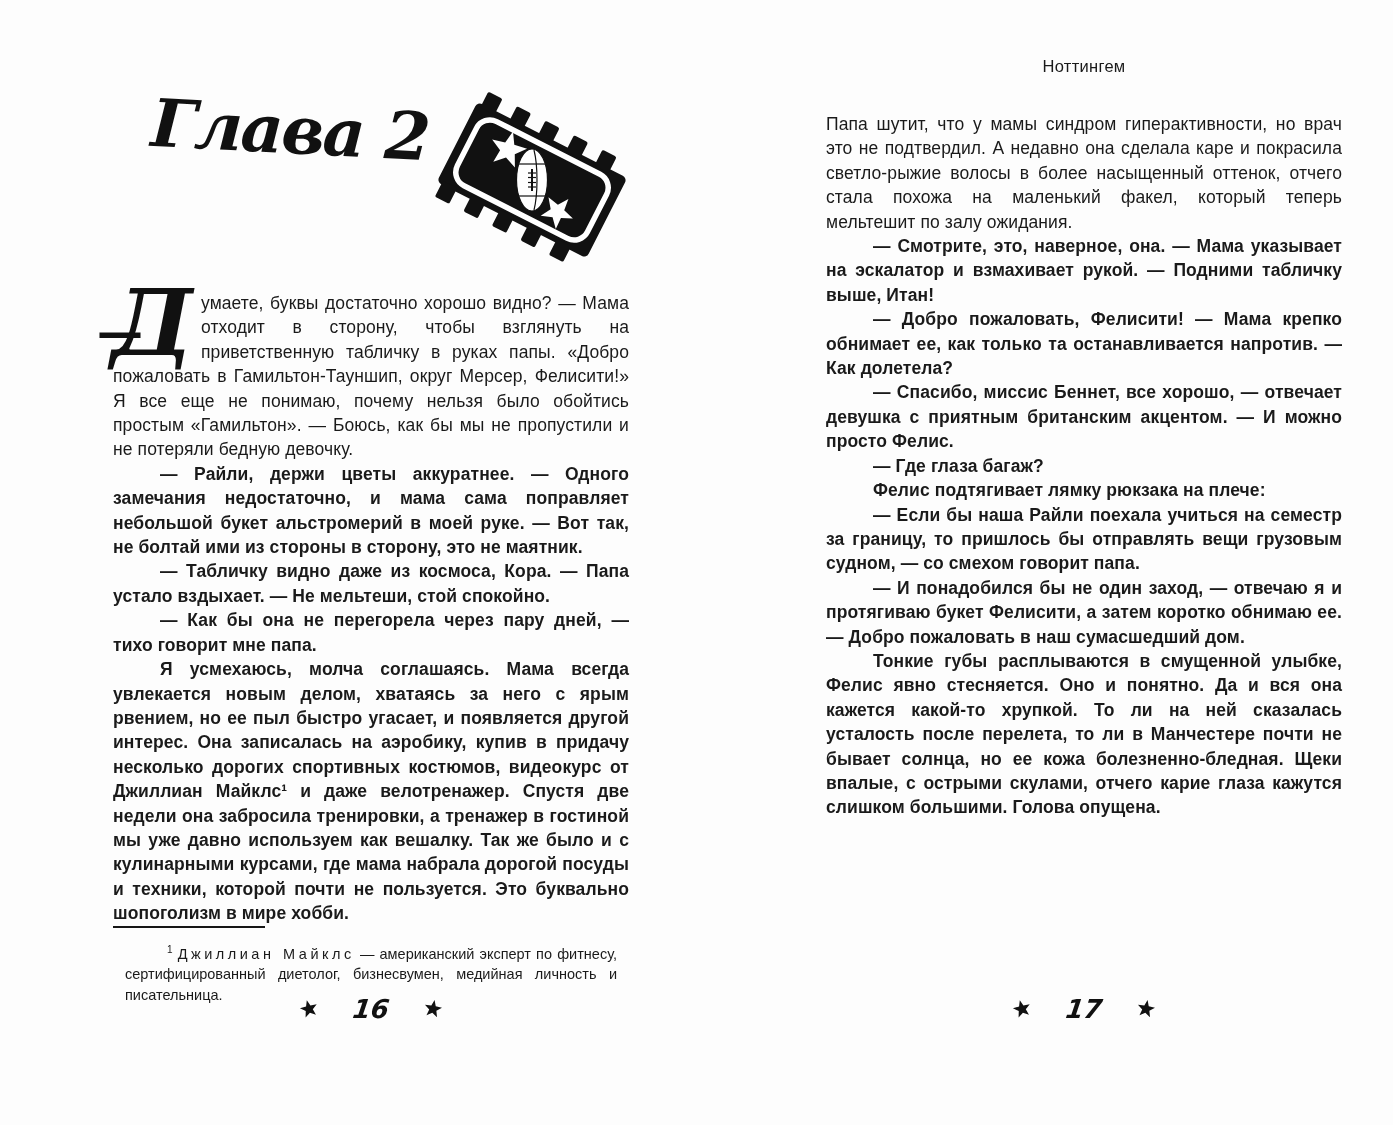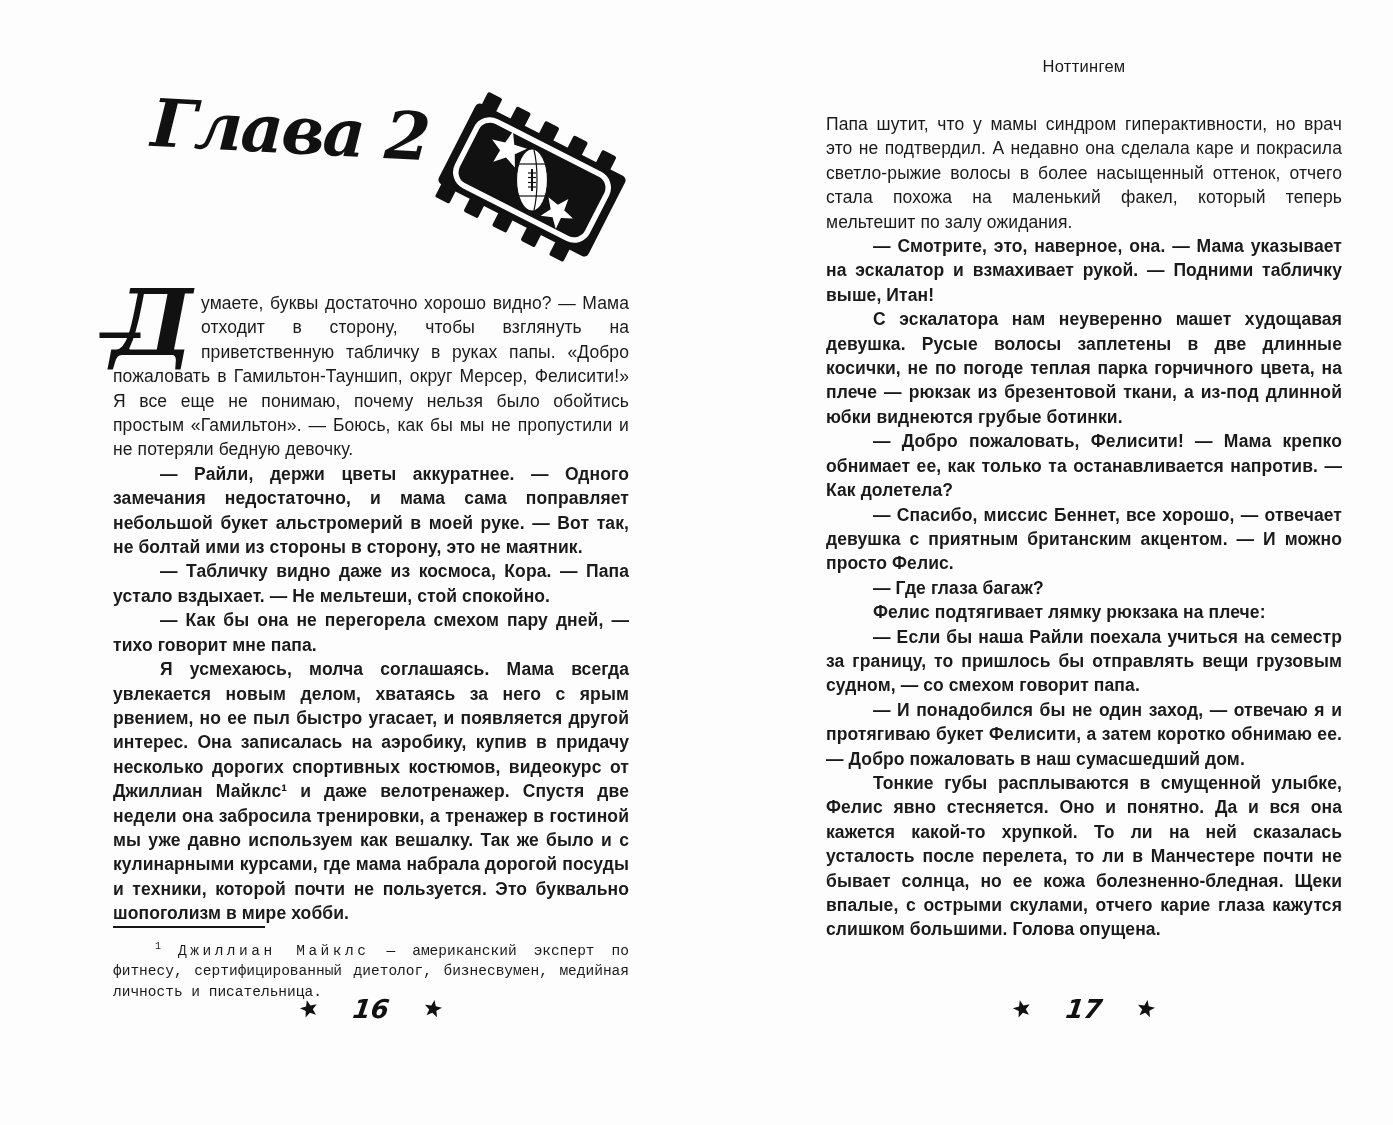--- a/index.html
+++ b/index.html
@@ -52,22 +52,22 @@
   .dc-dash {
     position:absolute; left:-16px; top:18px;
     font-family:"DejaVu Serif", serif;
     font-weight:700; font-size:46px; line-height:1; color:#111;
   }
 
   
   .footnote { position:absolute; left:0; top:926px; width:516px; }
   .footnote-rule { width:152px; height:0; border-top:2px solid #161616; margin:0 0 9px 0; }
   .footnote-text {
-    margin:0; text-indent:42px; text-align:justify;
-    font-size:14.5px; line-height:20.5px;font-family:Liberation Mono, monospace;
+    margin:12px; text-indent:42px; text-align:justify;
+    font-size:14.5px; line-height:20.5px;
   }
   .footnote-text sup { font-size:10px; }
   .fn-name { letter-spacing:3.5px; }
 
   
   .running-head {
     position:absolute; top:57px; left:0; width:100%;
     text-align:center; font-size:16.5px; letter-spacing:0.3px; margin:0;
   }
 
@@ -132,21 +132,21 @@
 
     <div class="body-text body-left">
       <p class="para">
         <span class="dropcap">
           <span class="dc-dash">—</span>
           <span class="dc-letter">Д</span>
         </span><span>умаете, буквы достаточно хорошо видно? — Мама отходит в сторону, чтобы взглянуть на приветственную табличку в руках папы. «Добро пожаловать в Гамильтон-Тауншип, округ Мерсер, Фелисити!» Я все еще не понимаю, почему нельзя было обойтись простым «Гамильтон». — Боюсь, как бы мы не пропустили и не потеряли бедную девочку.</span>
       </p>
       <p class="para indent">— Райли, держи цветы аккуратнее. — Одного замечания недостаточно, и мама сама поправляет небольшой букет альстромерий в моей руке. — Вот так, не болтай ими из стороны в сторону, это не маятник.</p>
       <p class="para indent">— Табличку видно даже из космоса, Кора. — Папа устало вздыхает. — Не мельтеши, стой спокойно.</p>
-      <p class="para indent">— Как бы она не перегорела смехом пару дней, — тихо говорит мне папа.</p>
+      <p class="para indent">— Как бы она не перегорела через пару дней, — тихо говорит мне папа.</p>
       <p class="para indent">Я усмехаюсь, молча соглашаясь. Мама всегда увлекается новым делом, хватаясь за него с ярым рвением, но ее пыл быстро угасает, и появляется другой интерес. Она записалась на аэробику, купив в придачу несколько дорогих спортивных костюмов, видеокурс от Джиллиан Майклс¹ и даже велотренажер. Спустя две недели она забросила тренировки, а тренажер в гостиной мы уже давно используем как вешалку. Так же было и с кулинарными курсами, где мама набрала дорогой посуды и техники, которой почти не пользуется. Это буквально шопоголизм в мире хобби.</p>
     </div>
 
     <div class="footnote">
       <div class="footnote-rule"></div>
       <p class="footnote-text"><sup>1</sup> <span class="fn-name">Джиллиан Майклс</span><span> — американский эксперт по фитнесу, сертифицированный диетолог, бизнесвумен, медийная личность и писательница.</span></p>
     </div>
 
     <footer class="page-footer">
       <svg class="footer-star left" viewBox="-1.1 -1.1 2.2 2.2" aria-hidden="true">
@@ -159,21 +159,20 @@
     </footer>
   </section>
 
   <section class="page page-right">
 
     <p class="running-head">Ноттингем</p>
 
     <div class="body-text body-right">
       <p class="para">Папа шутит, что у мамы синдром гиперактивности, но врач это не подтвердил. А недавно она сделала каре и покрасила светло-рыжие волосы в более насыщенный оттенок, отчего стала похожа на маленький факел, который теперь мельтешит по залу ожидания.</p>
       <p class="para indent">— Смотрите, это, наверное, она. — Мама указывает на эскалатор и взмахивает рукой. — Подними табличку выше, Итан!</p>
-      <p class="para indent">С эскалатора нам неуверенно машет худощавая девушка. Русые волосы заплетены в две длинные косички, не по погоде теплая парка горчичного цвета, на плече — рюкзак из брезентовой ткани, а из-под длинной юбки виднеются грубые ботинки.</p>
       <p class="para indent">— Добро пожаловать, Фелисити! — Мама крепко обнимает ее, как только та останавливается напротив. — Как долетела?</p>
       <p class="para indent">— Спасибо, миссис Беннет, все хорошо, — отвечает девушка с приятным британским акцентом. — И можно просто Фелис.</p>
       <p class="para indent">— Где глаза багаж?</p>
       <p class="para indent">Фелис подтягивает лямку рюкзака на плече:</p>
       <p class="para indent">— Если бы наша Райли поехала учиться на семестр за границу, то пришлось бы отправлять вещи грузовым судном, — со смехом говорит папа.</p>
       <p class="para indent">— И понадобился бы не один заход, — отвечаю я и протягиваю букет Фелисити, а затем коротко обнимаю ее. — Добро пожаловать в наш сумасшедший дом.</p>
       <p class="para indent">Тонкие губы расплываются в смущенной улыбке, Фелис явно стесняется. Оно и понятно. Да и вся она кажется какой-то хрупкой. То ли на ней сказалась усталость после перелета, то ли в Манчестере почти не бывает солнца, но ее кожа болезненно-бледная. Щеки впалые, с острыми скулами, отчего карие глаза кажутся слишком большими. Голова опущена.</p>
     </div>
 
     <footer class="page-footer">

